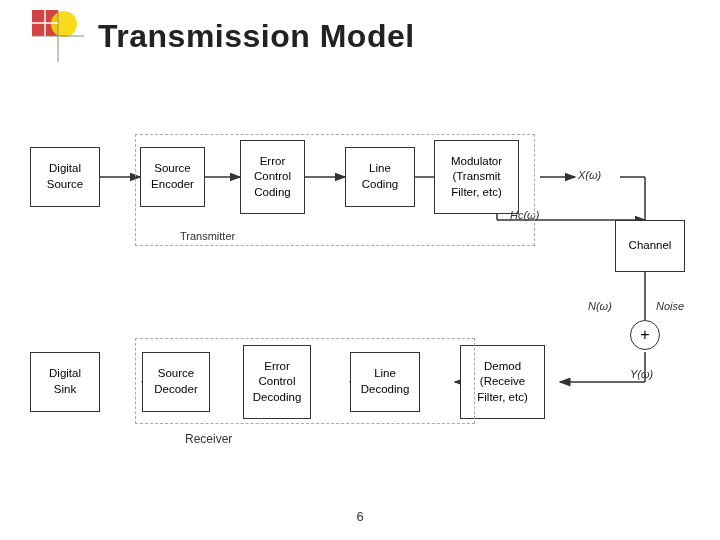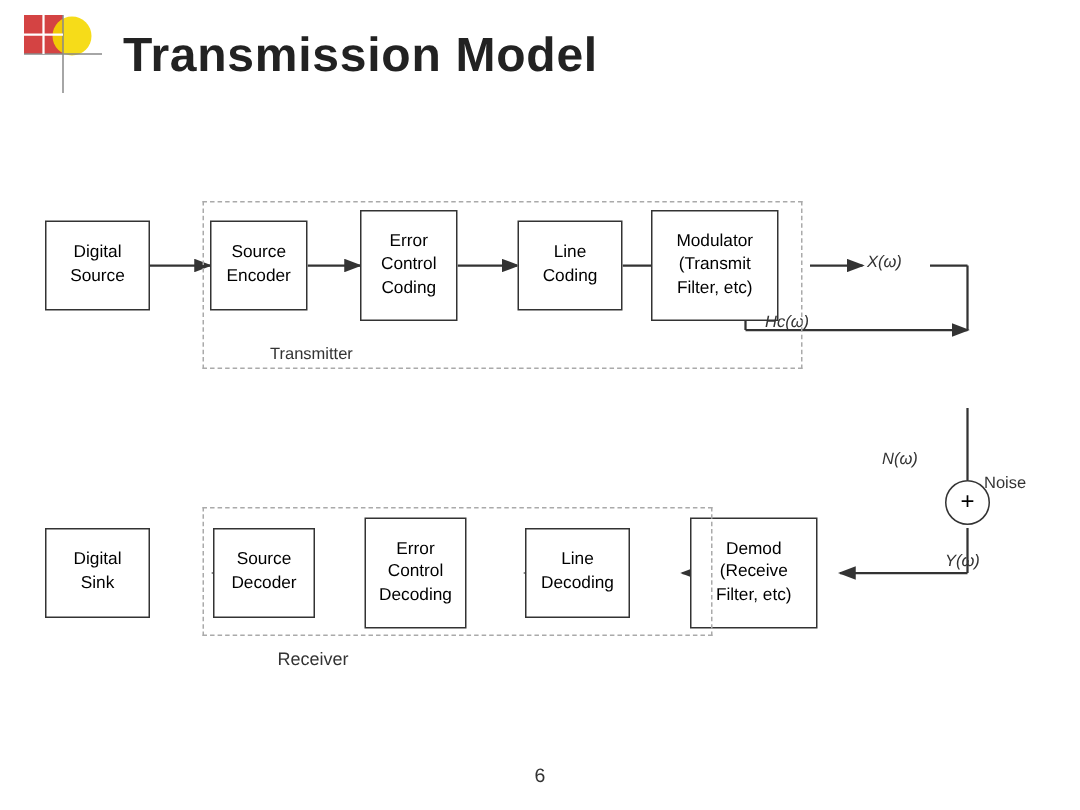--- a/index.html
+++ b/index.html
@@ -9,21 +9,21 @@
       background: #fff;
       font-family: Arial, sans-serif;
       overflow: hidden;
       position: relative;
     }
 
     
     .header {
       display: flex;
       align-items: center;
-      padding: 10px 16px;
+      padding: 10px 32px;
       background: #fff;
     }
     .logo {
       width: 52px;
       height: 52px;
       margin-right: 14px;
       flex-shrink: 0;
     }
     .title {
       font-size: 32px;
@@ -187,26 +187,29 @@
   </div>
 
   <div class="label" style="left:180px; top:158px; font-size:11px;">
     <span>Transmitter</span>
   </div>
 
   <div class="label" style="left:510px; top:137px;">
     <span style="font-style:italic;">Hc(ω)</span>
   </div>
 
+  <div class="box" style="left:615px; top:148px; width:70px; height:52px;">
+    <span>Channel</span>
+  </div>
 
   <div class="label" style="left:588px; top:228px;">
     <span style="font-style:italic;">N(ω)</span>
   </div>
 
-  <div class="label noise-label" style="left:656px; top:244px;">
+  <div class="label noise-label" style="left:656px; top:228px;font-style:italic;">
     <span>Noise</span>
   </div>
 
   <div style="position:absolute; left:630px; top:248px; width:30px; height:30px; border:1.5px solid #333; border-radius:50%; display:flex; align-items:center; justify-content:center; font-size:16px; background:#fff;">
     <span>+</span>
   </div>
 
   <div class="label" style="left:630px; top:296px;">
     <span style="font-style:italic;">Y(ω)</span>
   </div>

